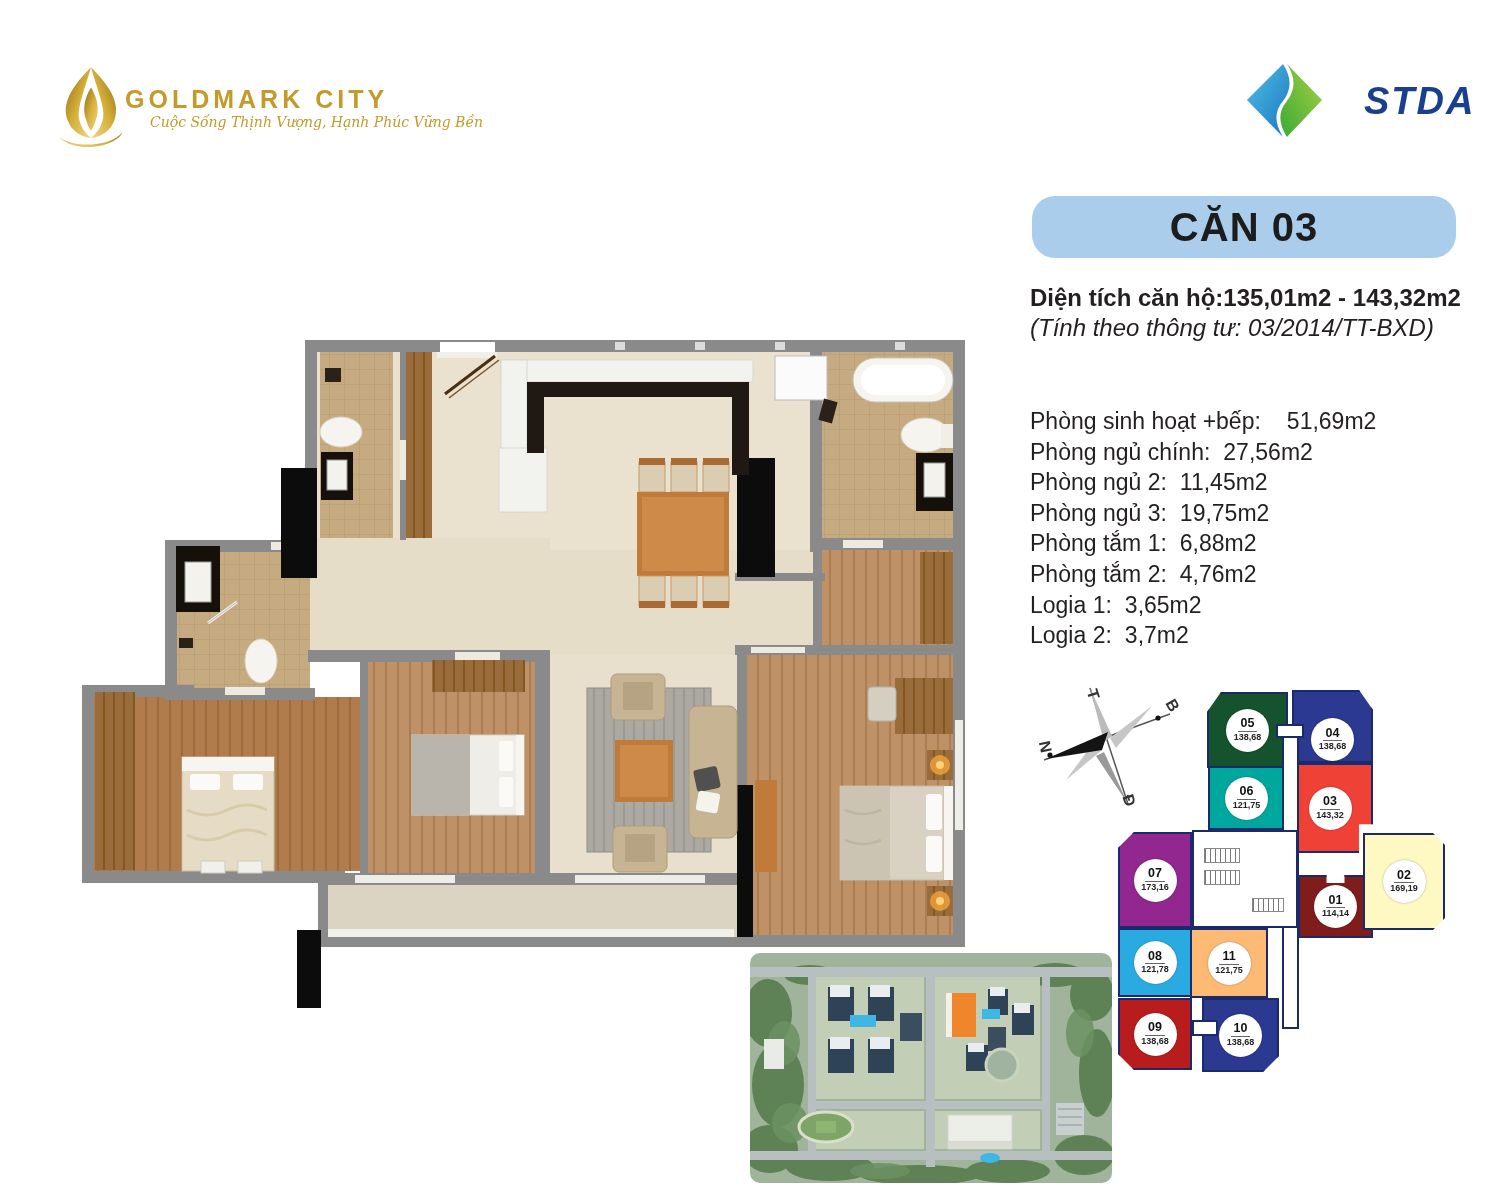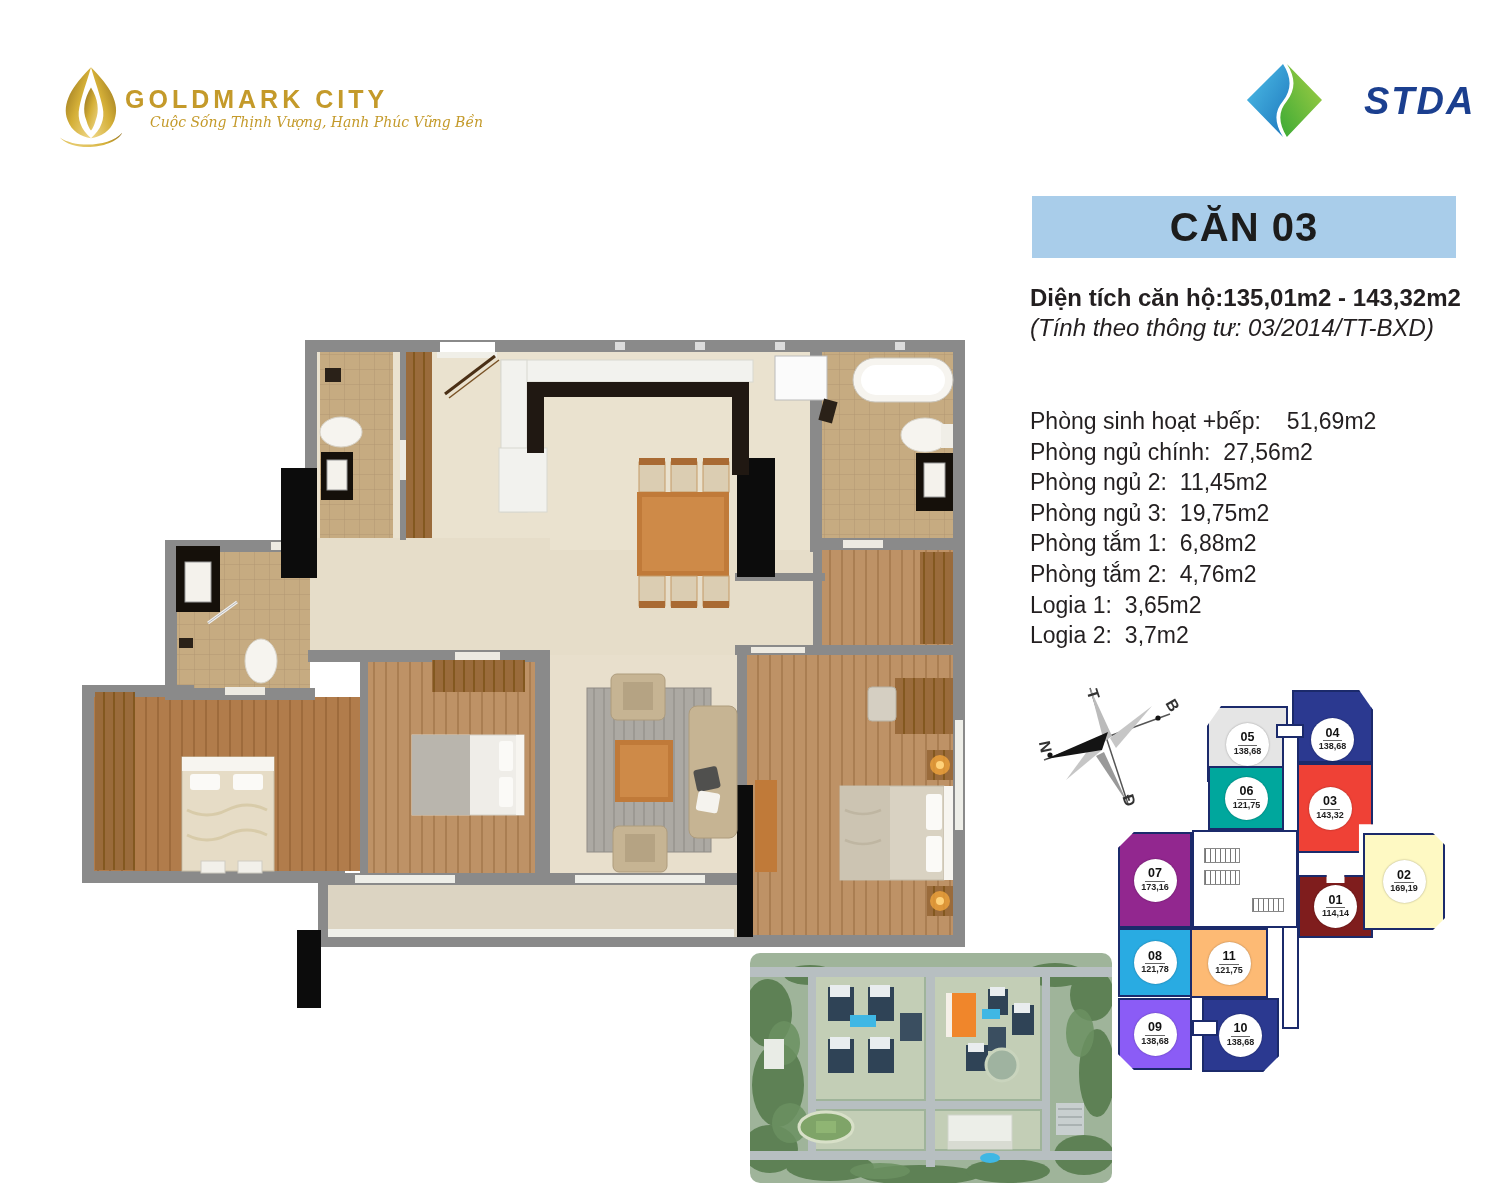--- a/index.html
+++ b/index.html
@@ -7,21 +7,21 @@
        font-family:"Liberation Sans","DejaVu Sans",sans-serif;color:#231F20;}
   
   .brand-name{position:absolute;left:125px;top:85px;font-size:25px;font-weight:bold;
               letter-spacing:4px;color:#C49A2A;}
   .brand-tagline{position:absolute;left:150px;top:114px;font-size:14px;font-style:italic;
               font-family:"DejaVu Serif","Liberation Serif",serif;color:#C49A2A;}
   .partner-name{position:absolute;left:1330px;top:80px;font-size:38px;font-weight:bold;
               font-style:italic;letter-spacing:2px;color:#1B3F8F;margin-left:34px;}
   
   .title-box{position:absolute;left:1032px;top:196px;width:424px;height:62px;background:#A9CDEA;
-             display:flex;align-items:center;justify-content:center;}
+             display:flex;align-items:center;justify-content:center;border-radius:23px;}
   .title-box span{font-size:40px;font-weight:bold;color:#1C1C1C;letter-spacing:1px;}
   .area-line{position:absolute;left:1030px;top:284px;font-size:24px;font-weight:bold;}
   .area-line .gap{margin-left:0;}
   .area-note{position:absolute;left:1030px;top:314px;font-size:24px;font-style:italic;}
   .rooms{position:absolute;left:1030px;top:372px;margin-top:36px;}
   .room-line{font-size:23px;height:30.6px;}
   .room-line .val{margin-left:13px;}
   
   .unit-map{position:absolute;left:1112px;top:688px;width:345px;height:392px;}
   .ublock{position:absolute;border:2px solid #1B2A6B;box-sizing:border-box;z-index:1;
@@ -319,21 +319,21 @@
   </g>
 
   <g>
     <line x1="370" y1="54" x2="420" y2="16" stroke="#4A2F15" stroke-width="3"></line>
     <line x1="374" y1="58" x2="424" y2="20" stroke="#7A5327" stroke-width="1.5"></line>
   </g>
 </svg>
 
 <div class="unit-map">
 
-  <div class="ublock" style="left:95px;top:18px;width:81px;height:76px;background:#e5e5e5;clip-path:polygon(0 20px,14px 0,100% 0,100% 100%,0 100%);">
+  <div class="ublock" style="left:95px;top:4px;width:81px;height:76px;background:#14532d;clip-path:polygon(0 20px,14px 0,100% 0,100% 100%,0 100%);">
     <div class="ubadge">
         <span class="num">05</span>
         <span class="ar">138,68</span>
       </div>
   </div>
   <div class="ublock" style="left:180px;top:2px;width:81px;height:73px;background:#2B3990;clip-path:polygon(0 0,calc(100% - 14px) 0,100% 20px,100% 100%,0 100%);align-items:flex-end;">
     <div class="ubadge">
         <span class="num">04</span>
         <span class="ar">138,68</span>
       </div>
@@ -373,21 +373,21 @@
         <span class="num">08</span>
         <span class="ar">121,78</span>
       </div>
   </div>
   <div class="ublock" style="left:78px;top:240px;width:78px;height:70px;background:#fdba74;">
     <div class="ubadge">
         <span class="num">11</span>
         <span class="ar">121,75</span>
       </div>
   </div>
-  <div class="ublock" style="left:6px;top:310px;width:74px;height:72px;background:#8b5cf6;clip-path:polygon(0 0,100% 0,100% 100%,16px 100%,0 calc(100% - 16px));">
+  <div class="ublock" style="left:6px;top:310px;width:74px;height:72px;background:#b91c1c;clip-path:polygon(0 0,100% 0,100% 100%,16px 100%,0 calc(100% - 16px));">
     <div class="ubadge">
         <span class="num">09</span>
         <span class="ar">138,68</span>
       </div>
   </div>
   <div class="ublock" style="left:90px;top:310px;width:77px;height:74px;background:#2B3990;clip-path:polygon(0 0,100% 0,100% calc(100% - 16px),calc(100% - 16px) 100%,0 100%);">
     <div class="ubadge">
         <span class="num">10</span>
         <span class="ar">138,68</span>
       </div>

